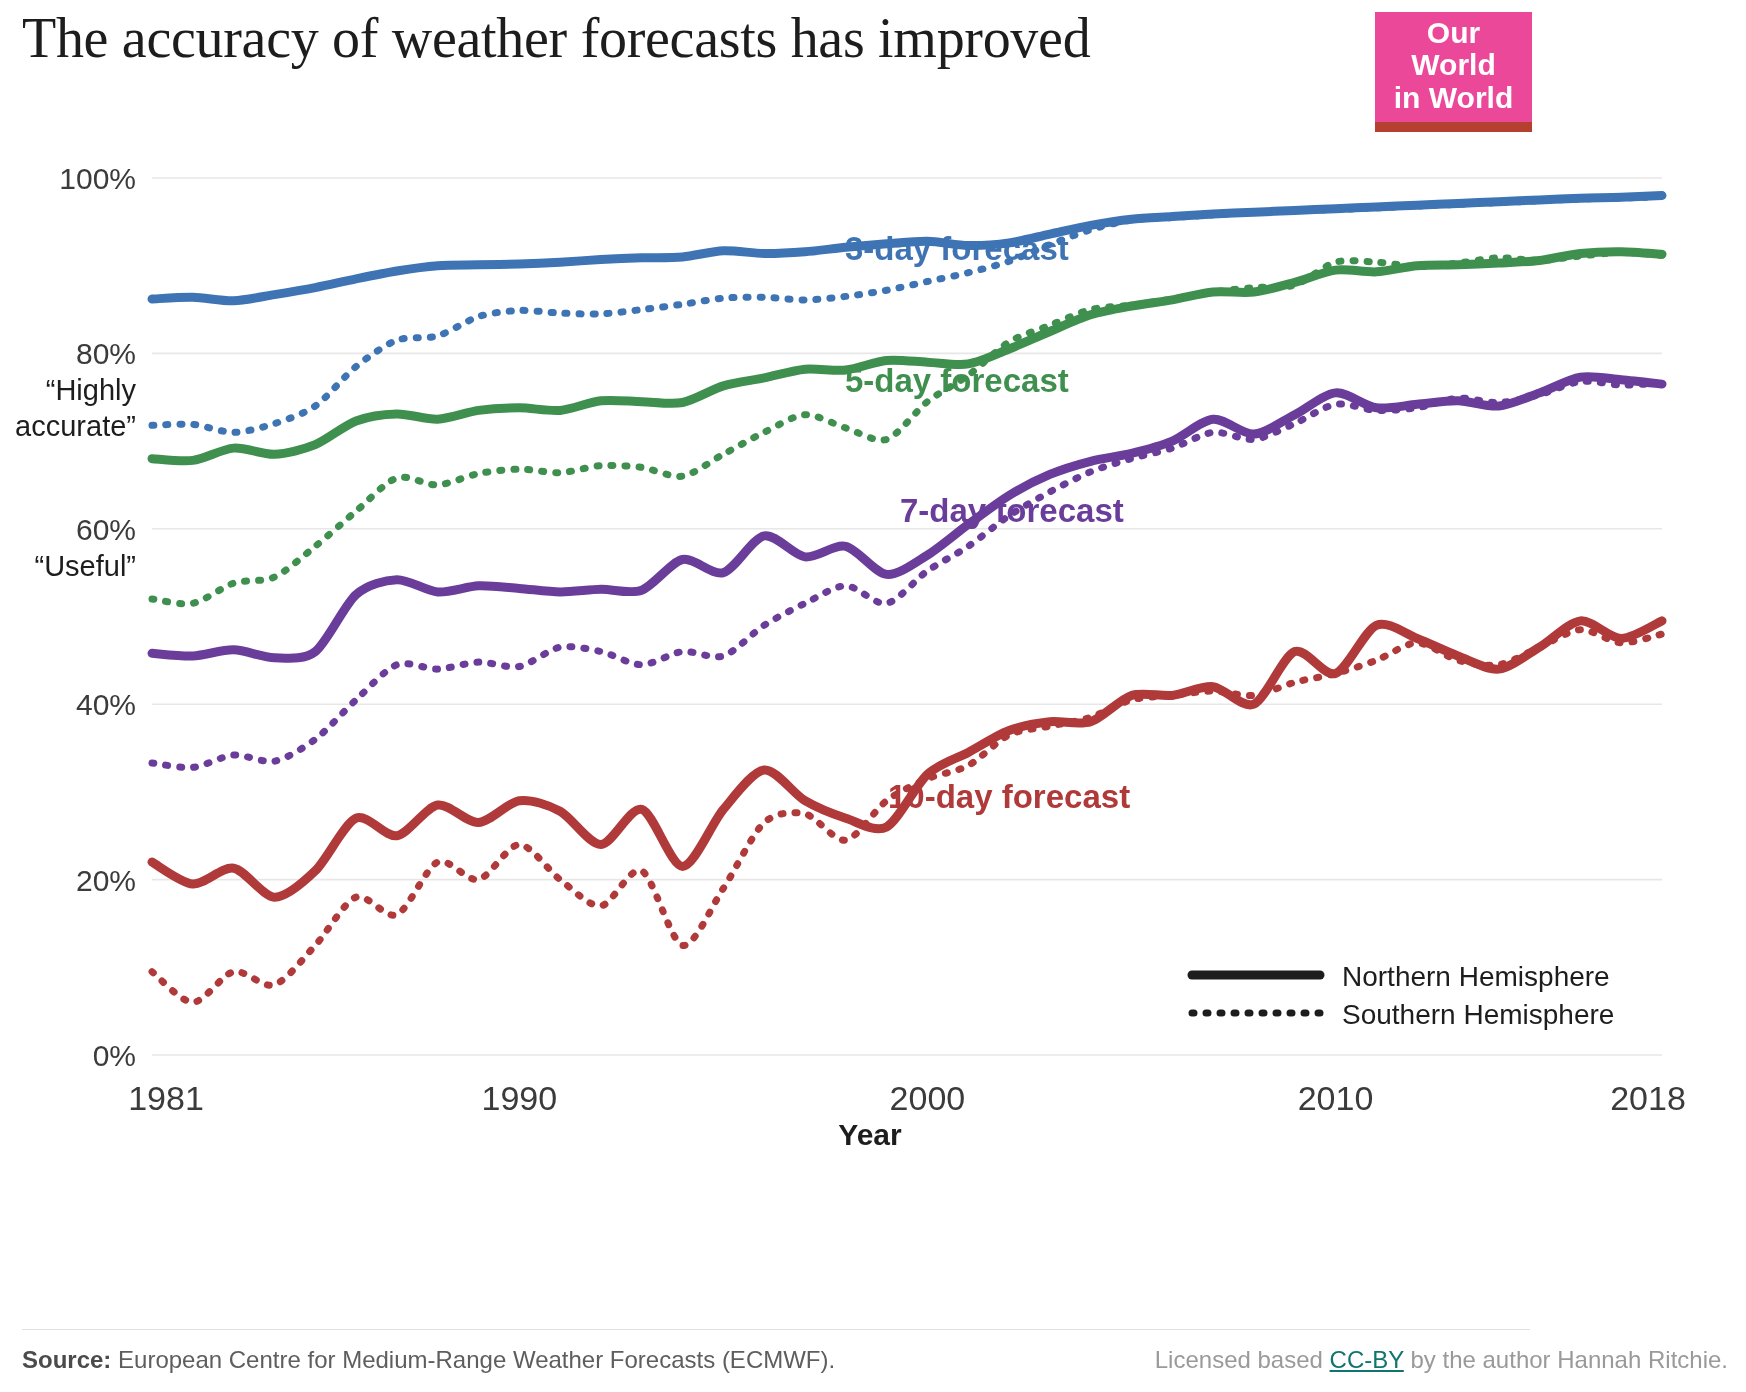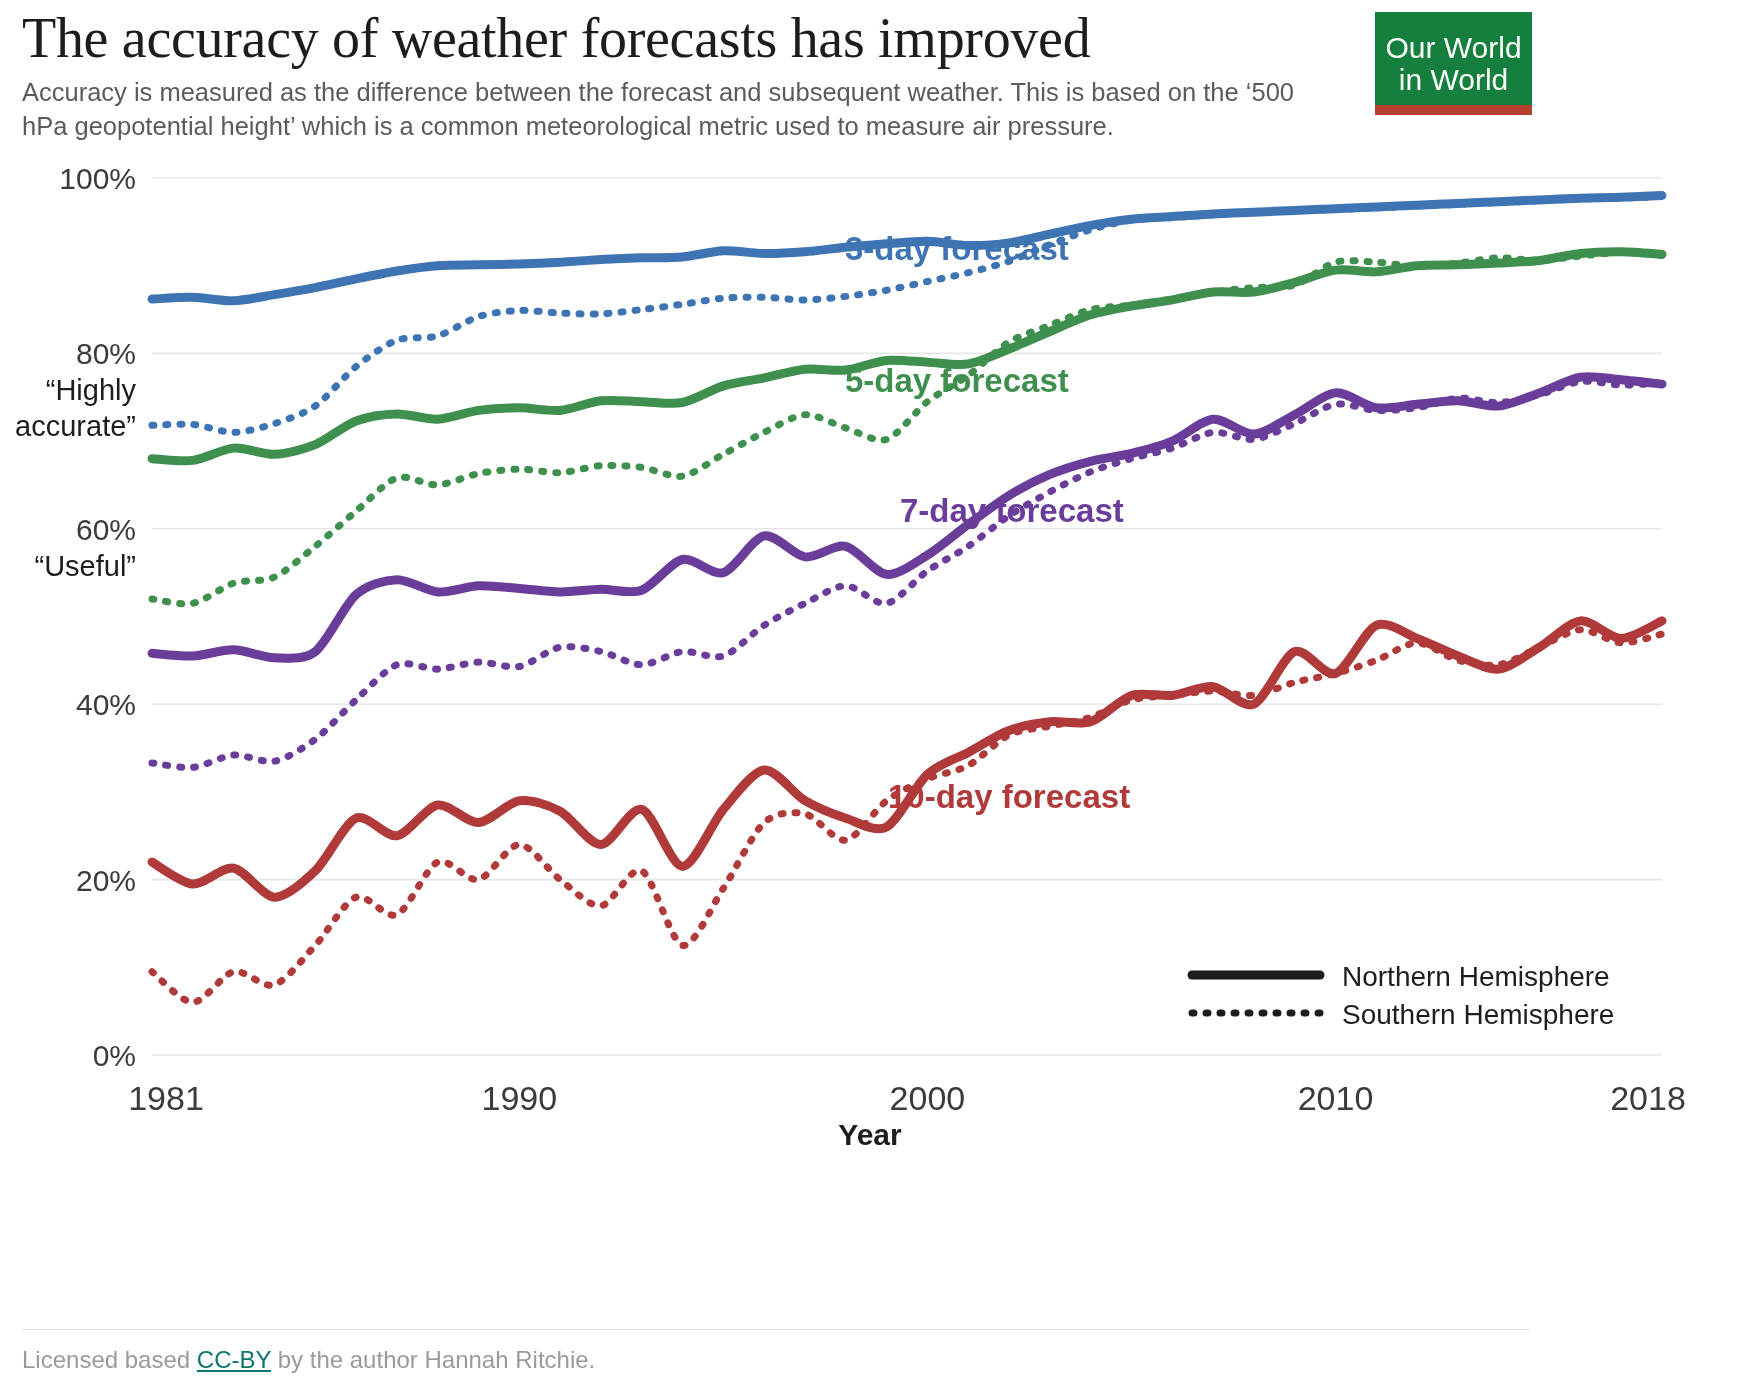--- a/index.html
+++ b/index.html
@@ -49,27 +49,27 @@
   }
 
   
   .owid-logo {
     position: absolute;
     right: 16px;
     top: 12px;
     width: 157px;
   }
   .owid-box {
-    background: #15803d;
+    background: #ec4899;
     color: #ffffff;
     font-size: 30px;
     line-height: 1.08;
-    font-weight: 400;
+    font-weight: 700;
     text-align: center;
-    padding: 20px 6px 8px 6px;
+    padding: 5px 6px 8px 6px;
     box-sizing: border-box;
   }
   .owid-bar {
     height: 10px;
     background: #b5402f;
   }
 
   
   .plot-wrap {
     position: absolute;
@@ -151,21 +151,20 @@
     background: #e0e0e0;
   }
 </style>
 </head>
 <body>
 
 <div class="page">
 
   <div class="header">
     <h1 class="chart-title">The accuracy of weather forecasts has improved</h1>
-    <p class="chart-subtitle">Accuracy is measured as the difference between the forecast and subsequent weather. This is based on the ‘500 hPa geopotential height’ which is a common meteorological metric used to measure air pressure.</p>
   </div>
 
   <div class="owid-logo">
     <div class="owid-box">
       <div>Our World</div>
       <div>in World</div>
     </div>
     <div class="owid-bar"></div>
   </div>
 
@@ -218,18 +217,22 @@
           <text x="1342" y="826" class="legend-text">Northern Hemisphere</text>
           <line x1="1192" x2="1320" y1="853" y2="853" stroke="#1d1d1d" stroke-width="7" stroke-linecap="round" stroke-dasharray="2 12"></line>
           <text x="1342" y="864" class="legend-text">Southern Hemisphere</text>
         </g>
       <text id="x-axis-title" class="axis-title" x="870" y="985">Year</text>
     </svg>
   </div>
 
   <div class="footer-rule"></div>
   <div class="footer">
+    <div class="src">
+      <strong>Source:</strong>
+      <span>European Centre for Medium-Range Weather Forecasts (ECMWF).</span>
+    </div>
     <div class="lic">
       <span>Licensed based </span><a class="cc" href="#">CC-BY</a><span> by the author Hannah Ritchie.</span>
     </div>
   </div>
 
 </div>
 
 </body></html>

